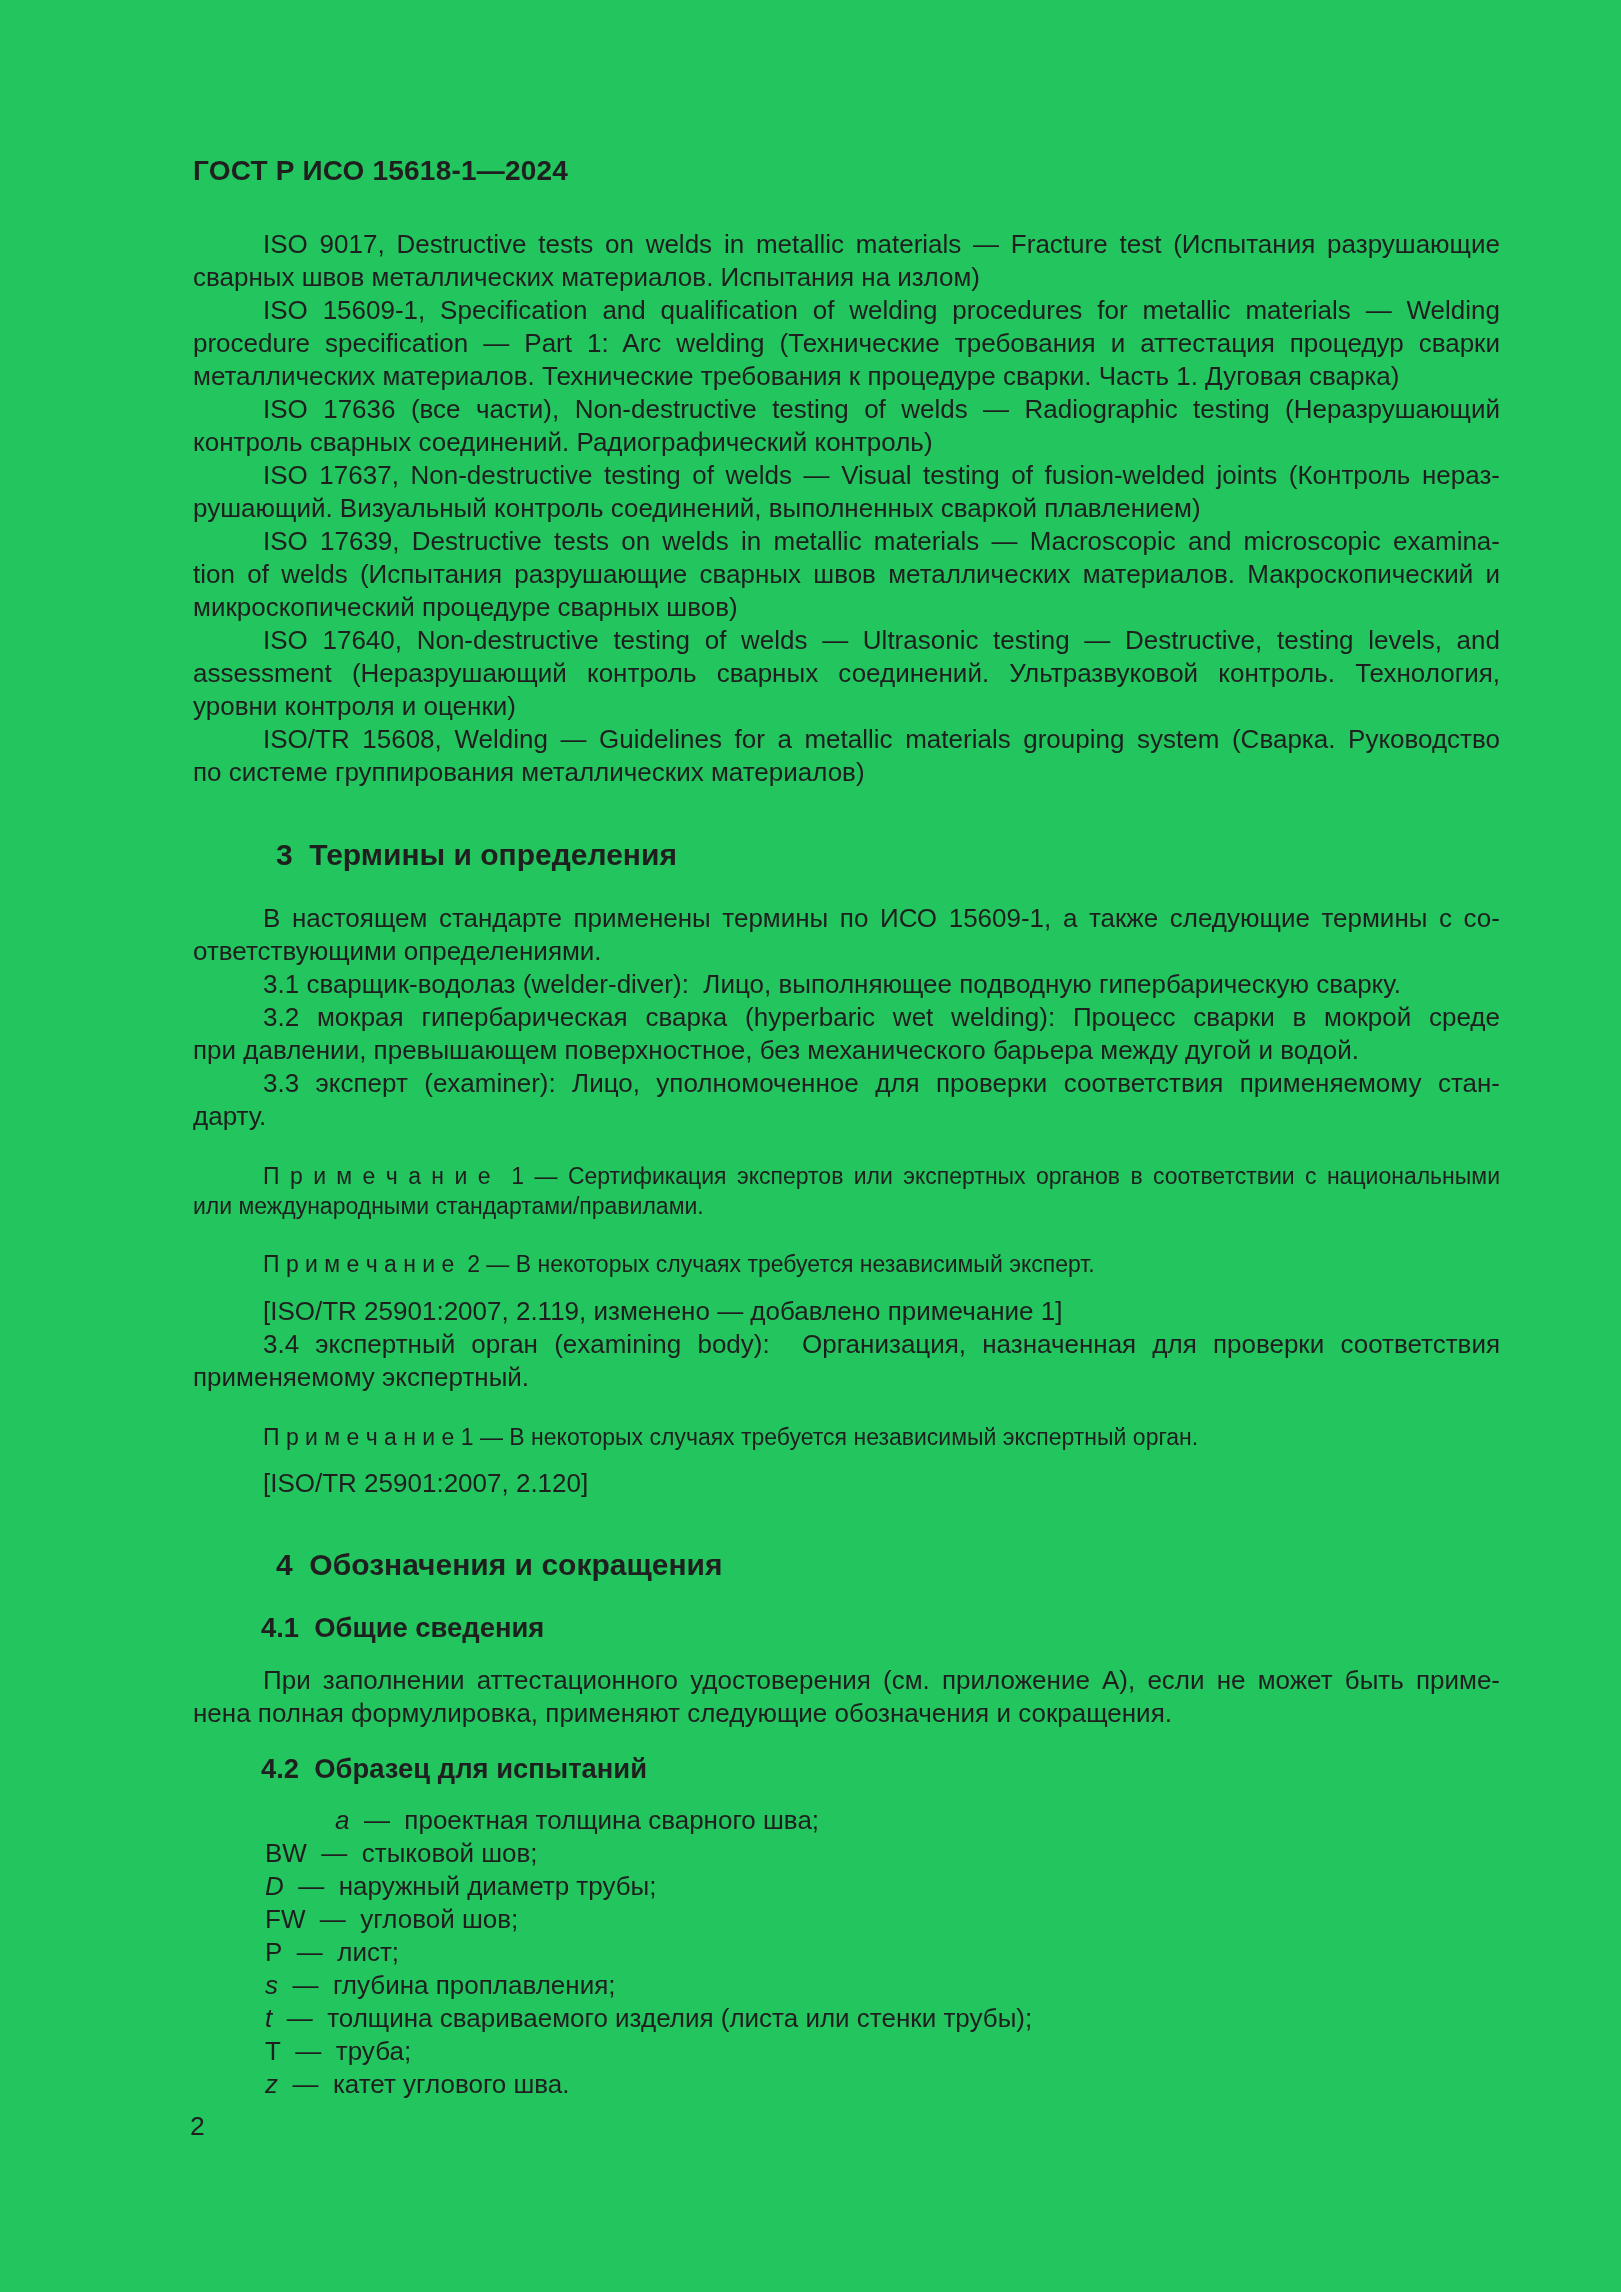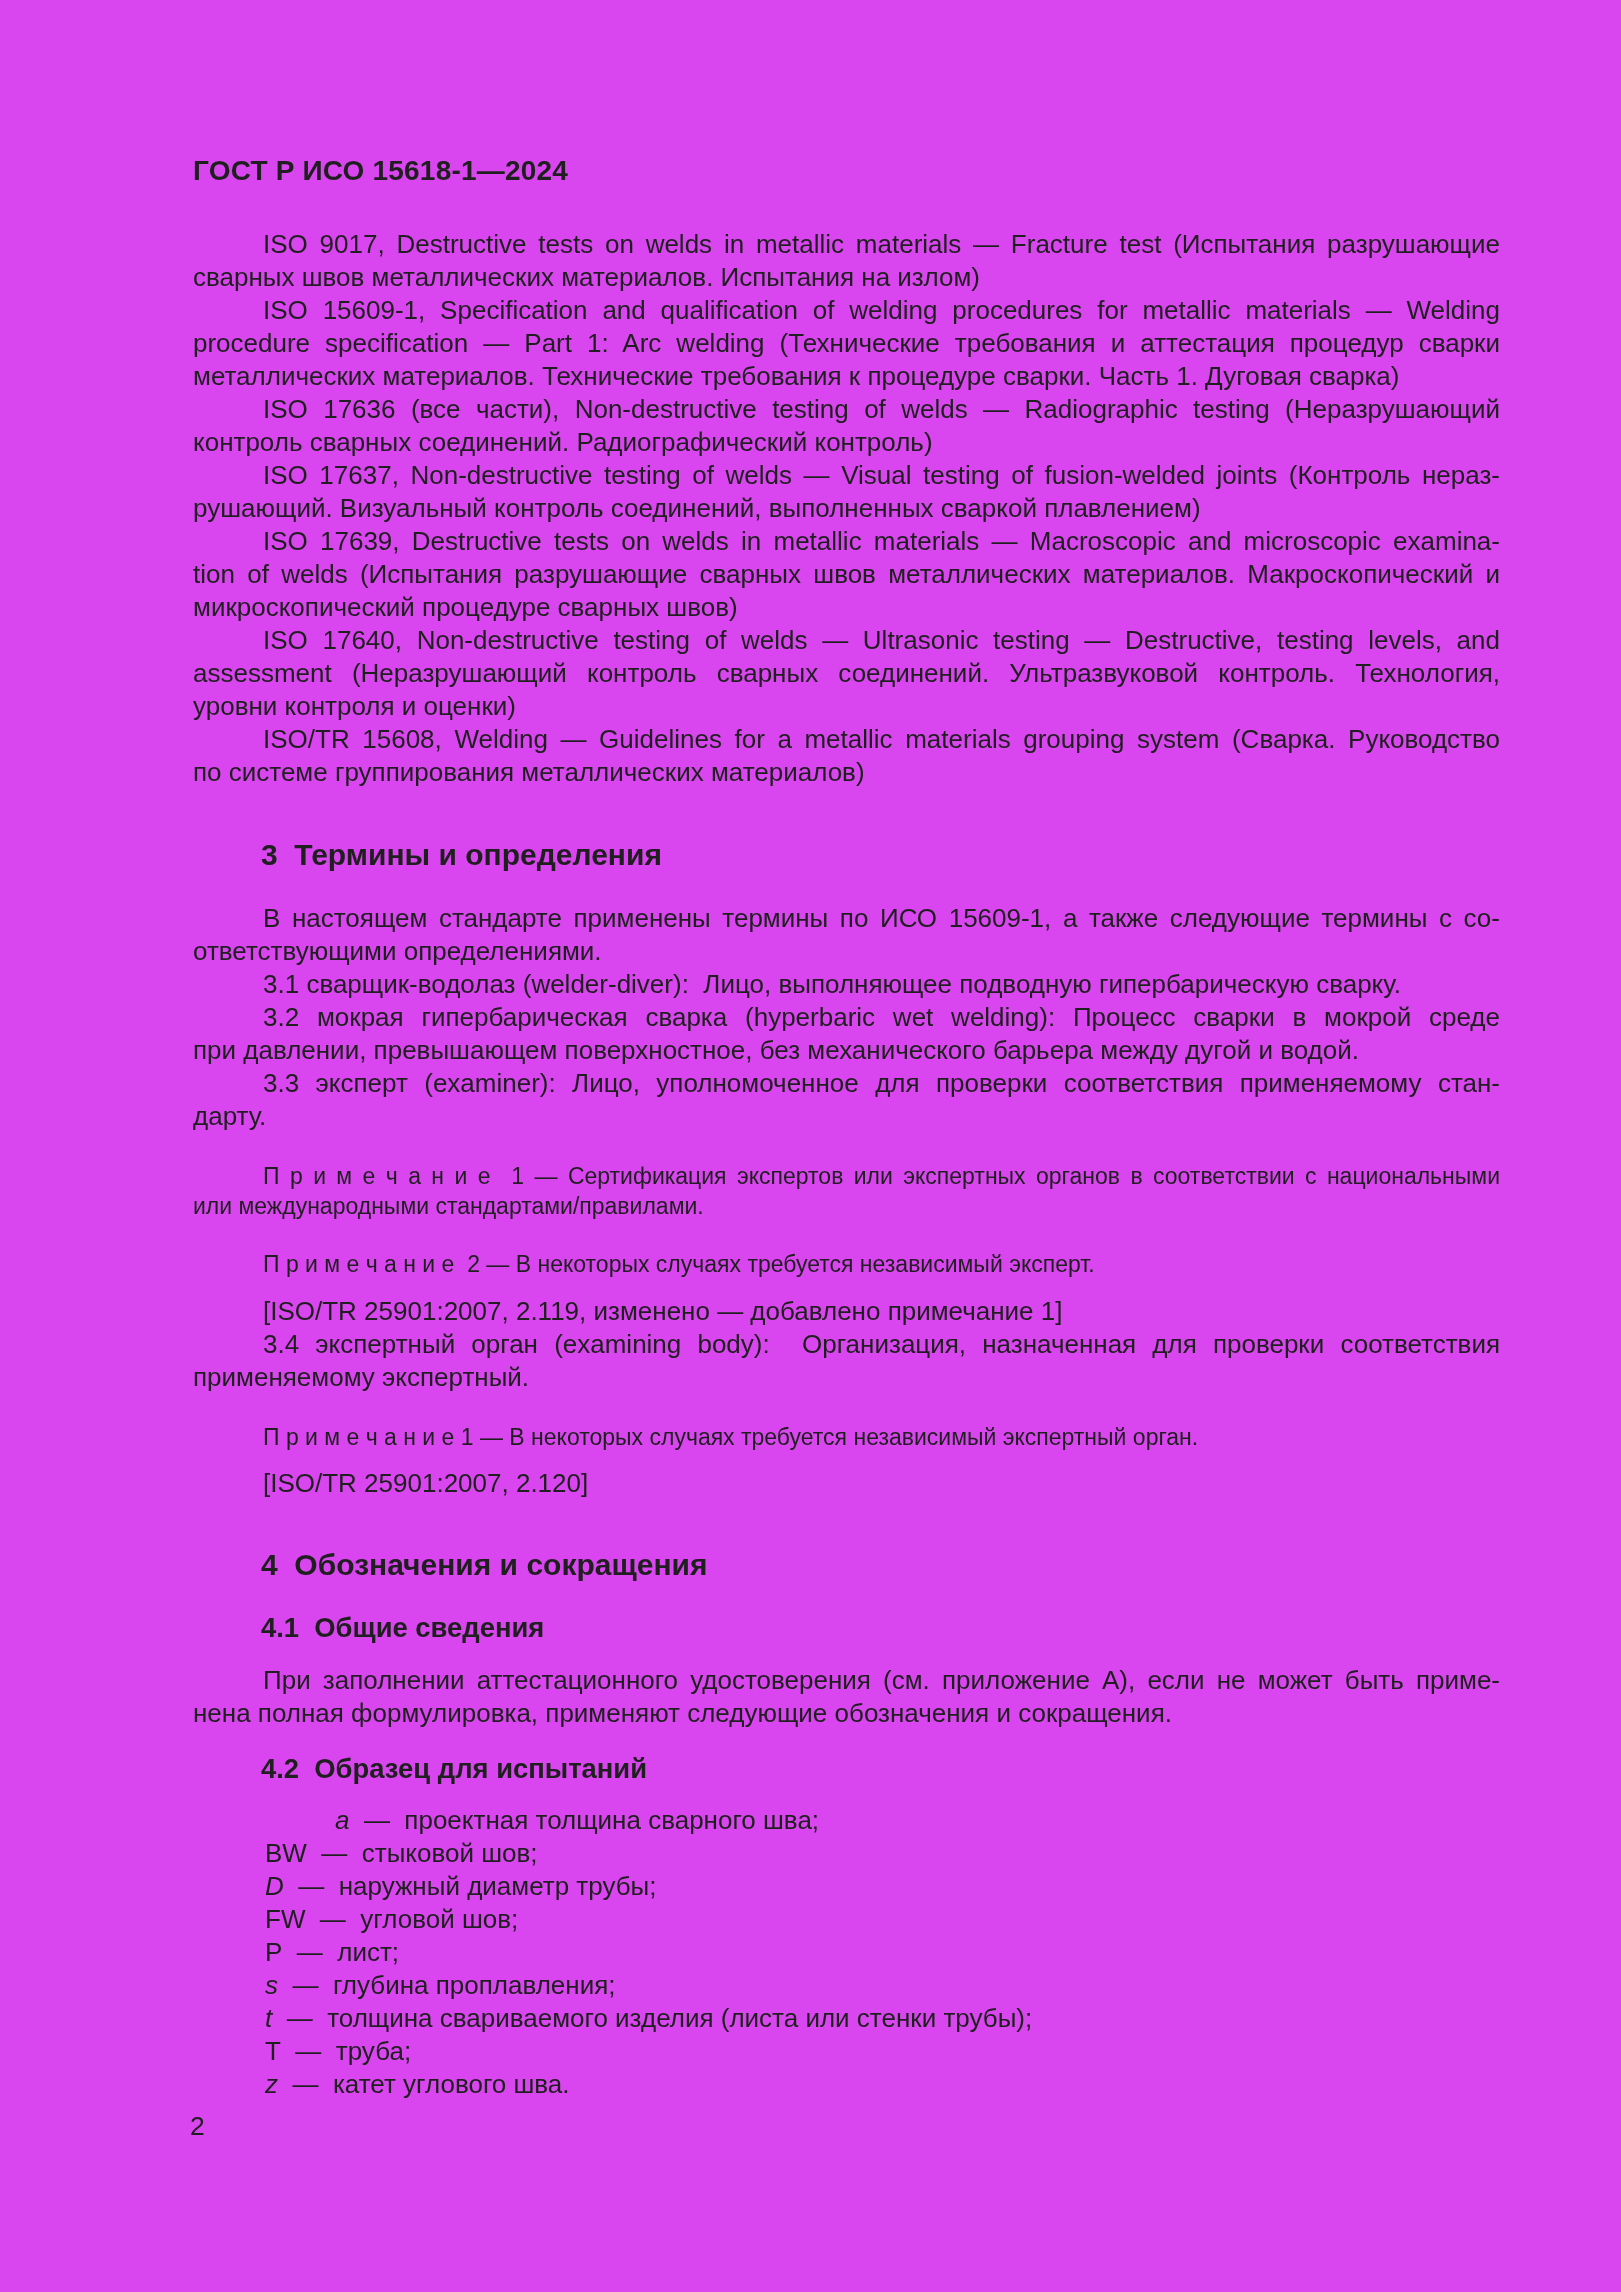--- a/index.html
+++ b/index.html
@@ -1,19 +1,19 @@
 <!DOCTYPE html>
 <html><head>
 <meta charset="utf-8">
 <style>
   html,body{margin:0;padding:0;background:#e8e8e8;}
   .page{
     position:relative;
     width:1621px;height:2293px;
-    background:#d946ef;
+    background:#22c55e;
     color:#1f1f1f;
     font-family:"Liberation Sans","DejaVu Sans",sans-serif;
     overflow:hidden;
     box-sizing:border-box;
     padding:155px 122px 0 193px;
   }
   .running-header{
     font-size:28px;font-weight:bold;line-height:32px;
     letter-spacing:0.2px;
   }
@@ -28,21 +28,21 @@
   .line.last{text-align-last:left;}
   .line.first{text-indent:70px;}
   .note .line{
     font-size:23px;
     line-height:30px;
   }
   .note{margin-top:28px;}
   .gap-ref{margin-top:15.7px;}
   .h2{
     font-size:30px;font-weight:bold;line-height:35px;
-    margin:0;padding-left:68px;
+    margin:15px;padding-left:68px;
   }
   #h-terms{margin-top:48px;margin-bottom:30px;}
   #h-desig{margin-top:47px;}
   .h3{
     font-size:27.4px;font-weight:bold;line-height:33px;
     margin:0;padding-left:68px;
   }
   #h-4-1{margin-top:29px;}
   #h-4-2{margin-top:22.5px;}
   #p-4-1{margin-top:19.6px;}

